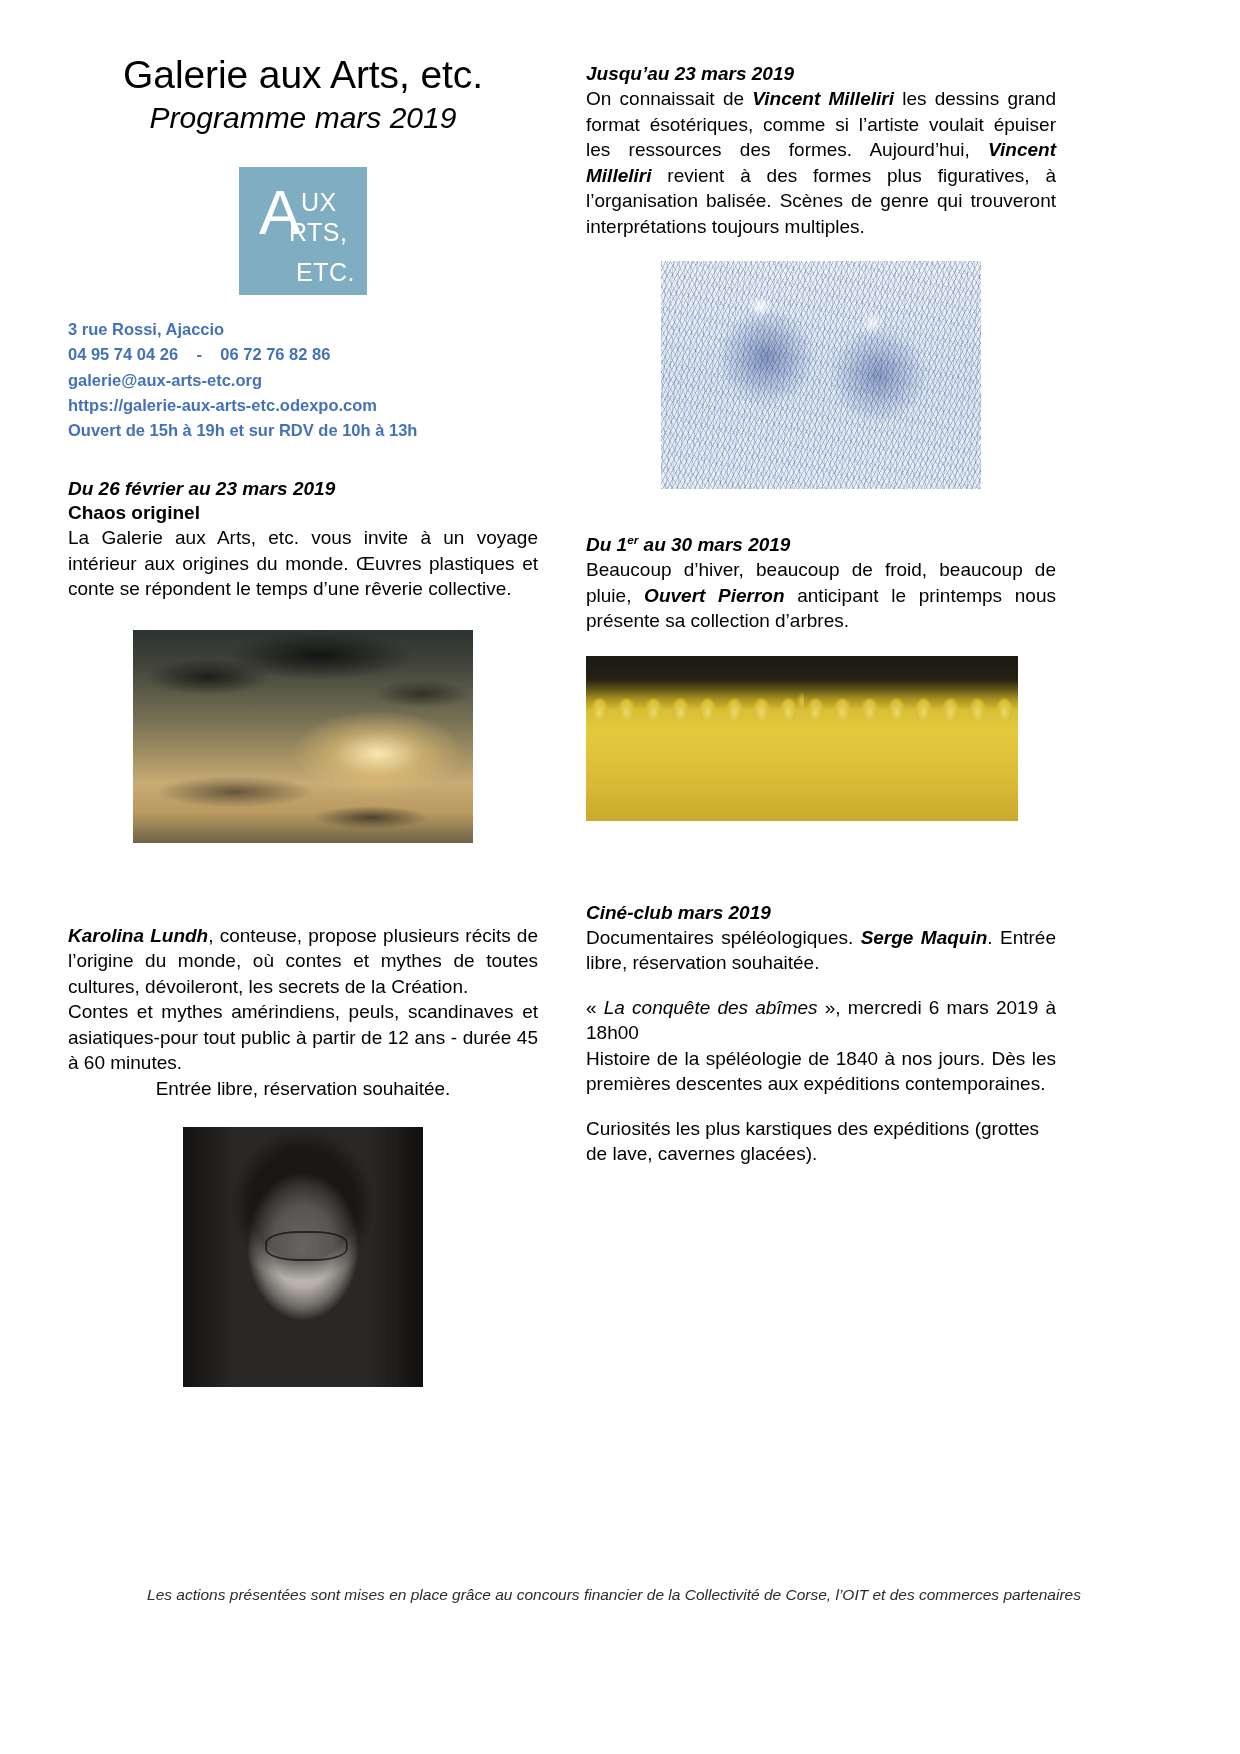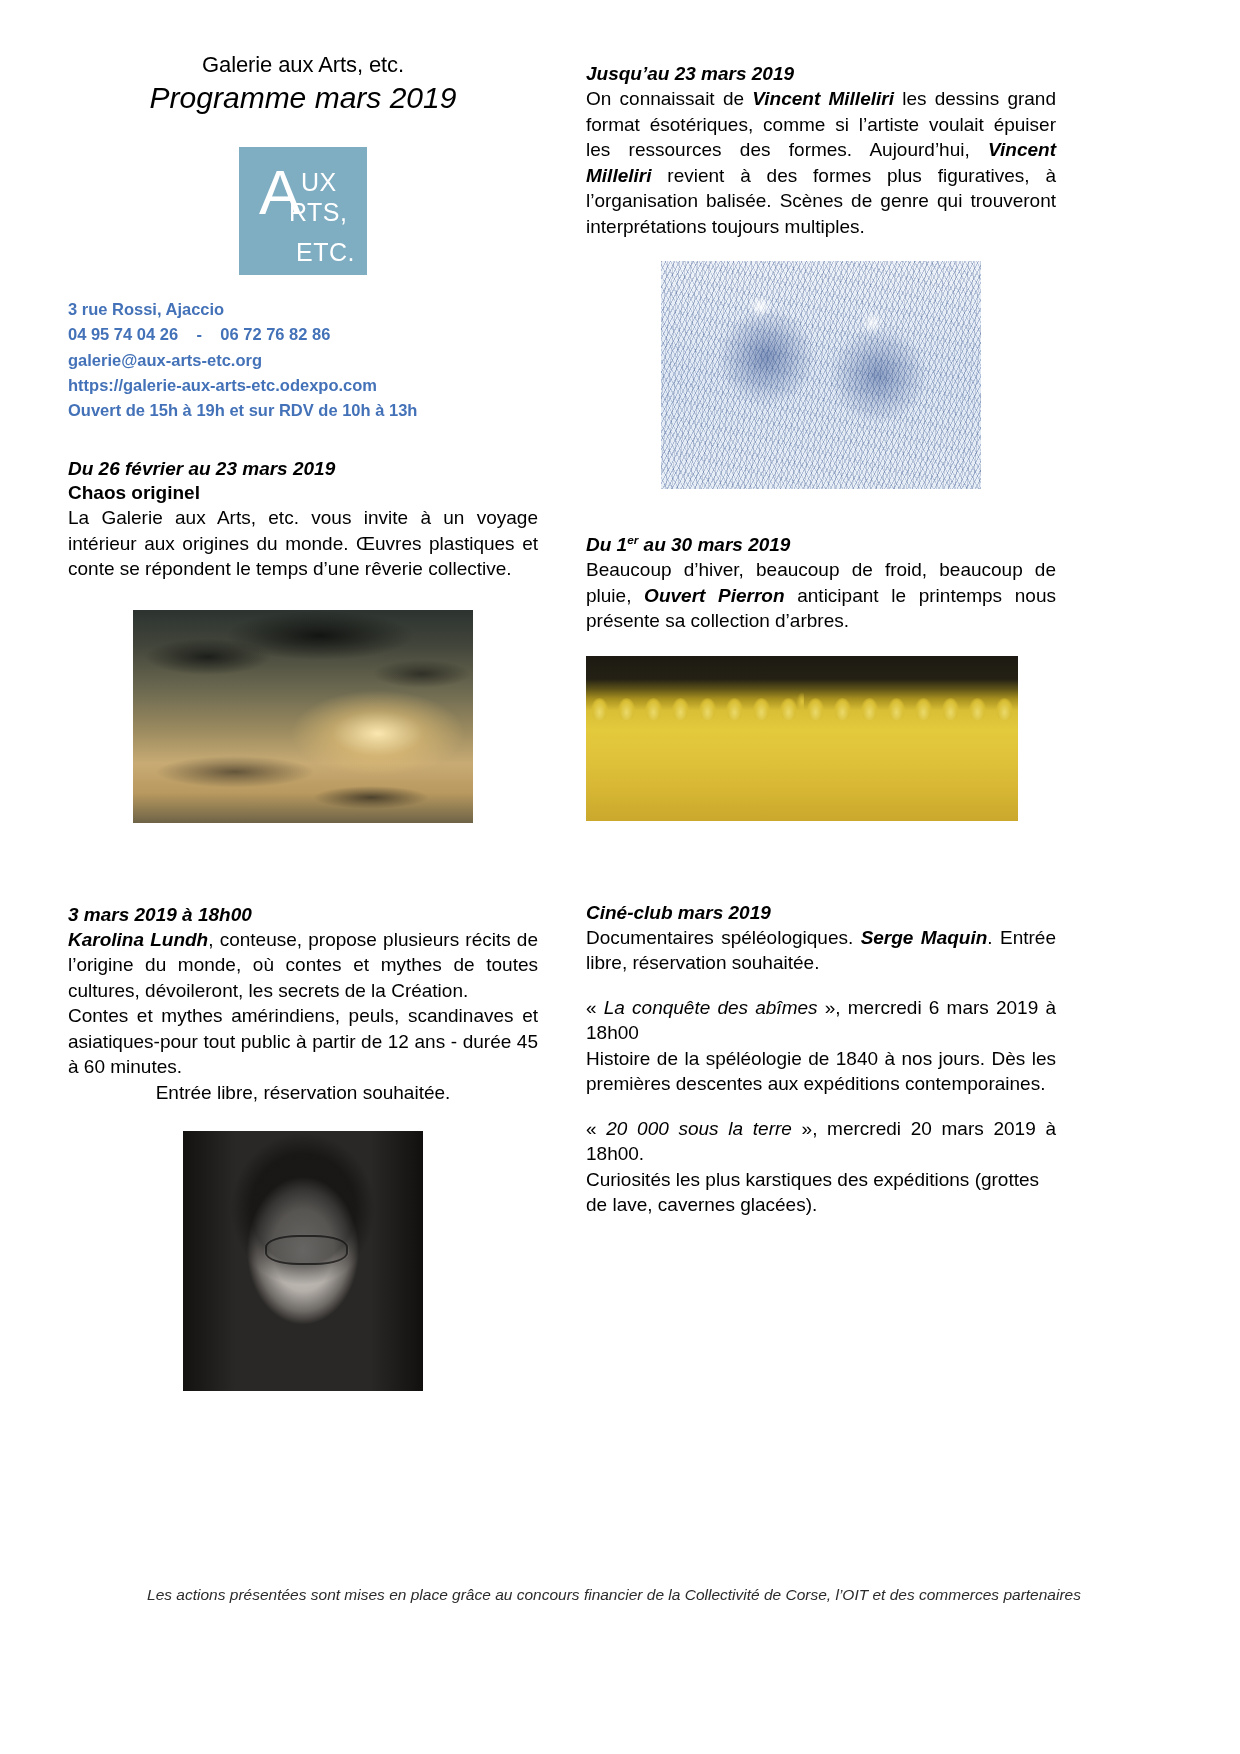--- a/index.html
+++ b/index.html
@@ -27,21 +27,21 @@
     display: flex;
     gap: 48px;
     padding: 52px 72px 0 68px;
   }
   .col { width: 470px; flex: 0 0 470px; }
   .col-right { margin-top: 10px; }
 
   
   .masthead { text-align: center; }
   .gal-title {
-    font-size: 22px;
+    font-size: 39px;
     font-weight: 400;
     line-height: 1.18;
     letter-spacing: -0.1px;
     margin: 0;
   }
   .gal-sub {
     font-size: 30px;
     font-style: italic;
     font-weight: 400;
     line-height: 1.18;
@@ -290,21 +290,20 @@
       <div class="section">
         <p class="sec-heading">Du 26 février au 23 mars 2019</p>
         <p class="sec-subheading">Chaos originel</p>
         <p class="body-text">La Galerie aux Arts, etc. vous invite à un voyage intérieur aux origines du monde. Œuvres plastiques et conte se répondent le temps d’une rêverie collective.</p>
         <div class="fig fig-center">
           <div class="img-sky"></div>
         </div>
       </div>
 
       <div class="section" style="margin-top:80px;">
-        <p class="sec-heading">3 mars 2019 à 18h00</p>
         <p class="body-text"><span class="bi">Karolina Lundh</span><span>, conteuse, propose plusieurs récits de l’origine du monde, où contes et mythes de toutes cultures, dévoileront, les secrets de la Création.</span></p>
         <p class="body-text">Contes et mythes amérindiens, peuls, scandinaves et asiatiques-pour tout public à partir de 12 ans - durée 45 à 60 minutes.</p>
         <p class="body-text" style="text-align:center;">Entrée libre, réservation souhaitée.</p>
         <div class="fig fig-center">
           <div class="img-portrait"></div>
         </div>
       </div>
 
     </div>
 
@@ -349,21 +348,20 @@
         <p class="sec-heading">Ciné-club mars 2019</p>
         <p class="body-text"><span>Documentaires spéléologiques. </span><span class="bi">Serge Maquin</span><span>. Entrée libre, réservation souhaitée.</span></p>
 
         <div class="gap"></div>
 
         <p class="body-text"><span>« </span><span class="it">La conquête des abîmes</span><span> »</span><span>, mercredi 6 mars 2019 à 18h00</span></p>
         <p class="body-text">Histoire de la spéléologie de 1840 à nos jours. Dès les premières descentes aux expéditions contemporaines.</p>
 
         <div class="gap"></div>
 
-        <p class="body-text"><span>« </span><span class="it">20 000 sous la terre</span><span> »</span><span>, mercredi 20 mars 2019 à 18h00.</span></p>
         <p class="body-text" style="text-align:left;">Curiosités les plus karstiques des expéditions (grottes de lave, cavernes glacées).</p>
       </div>
 
     </div>
   </div>
 
   <div class="footer">Les actions présentées sont mises en place grâce au concours financier de la Collectivité de Corse, l’OIT et des commerces partenaires</div>
 
 </div>
 

